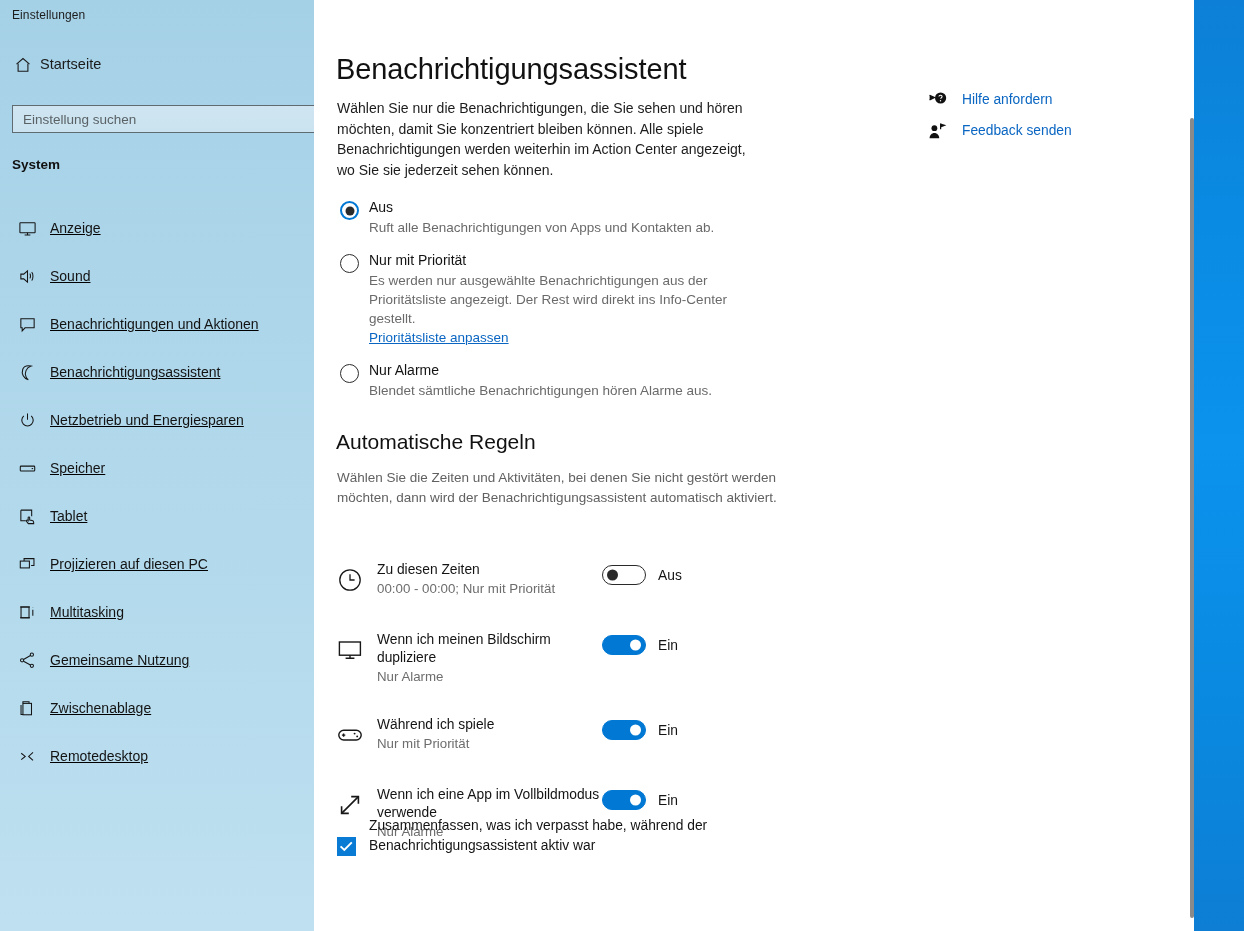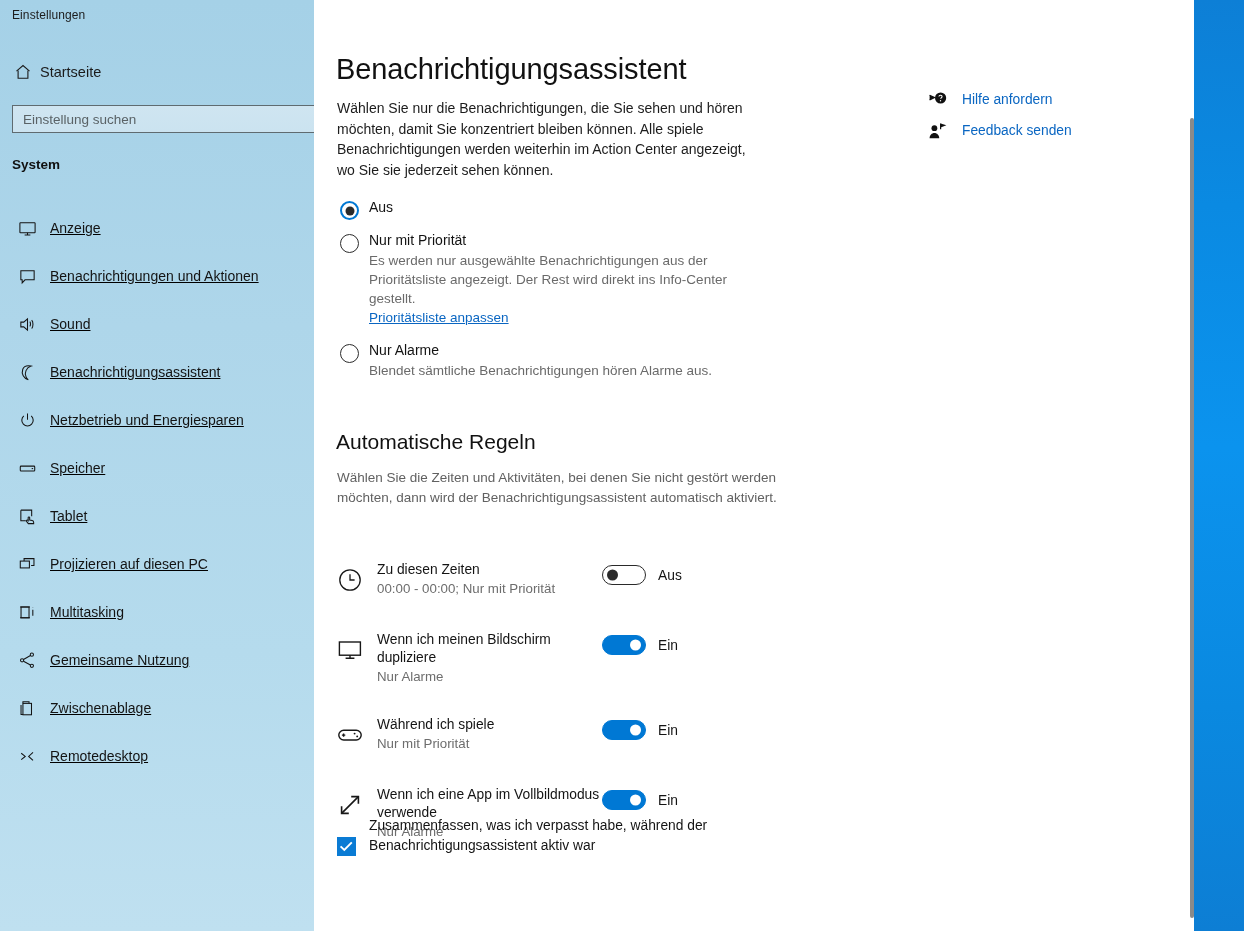--- a/index.html
+++ b/index.html
@@ -28,21 +28,21 @@
   .sidebar {
     position: absolute; left: 0; top: 0; width: 314px; height: 931px;
     background: linear-gradient(180deg,#a5d1e7 0%,#aed6ea 35%,#b5dbed 70%,#bfe0f0 100%);
   }
   .titlebar-text {
     position: absolute; left: 12px; top: 8px;
     font-size: 12px; color: #1c1c1c; letter-spacing: .1px;
   }
   .home-row {
     position: absolute; left: 6px; top: 56px; width: 300px; height: 32px;
-    display: flex; align-items: center; cursor: default;
+    display: flex; align-items: flex-start; cursor: default;
   }
   .home-icon { width: 34px; display:flex; justify-content:center; align-items:center; color:#1b1b1b; }
   .home-label { font-size: 14.5px; color: #1b1b1b; }
 
   .searchbox {
     position: absolute; left: 12px; top: 105px; width: 334px; height: 28px;
     border: 1px solid #5f6b70;
     background: linear-gradient(180deg,#cfe5f1 0%,#cbe3f0 100%);
     display: flex; align-items: center; gap: 27px;
   }
@@ -218,35 +218,35 @@
               <rect x="2" y="4" width="16" height="10.5" rx="0.6"></rect>
                 <path d="M10 14.5v2.3M7 16.8h6"></path>
             </svg>
           </span>
           <span class="nav-label">Anzeige</span>
         </div>
 
         <div class="nav-item">
           <span class="nav-ico">
             <svg width="19" height="19" viewBox="0 0 20 20" fill="none" stroke="currentColor" stroke-width="1.1">
-              <path d="M3 4h14v9.5H7.4L4.4 16.8V13.5H3z"></path>
-            </svg>
-          </span>
-          <span class="nav-label">Benachrichtigungen und Aktionen</span>
-        </div>
-
-        <div class="nav-item">
-          <span class="nav-ico">
-            <svg width="19" height="19" viewBox="0 0 20 20" fill="none" stroke="currentColor" stroke-width="1.1">
               <path d="M3 7.5h3L10 4v12L6 12.5H3z"></path>
               <path d="M12.4 7c1 .9 1 4.1 0 5"></path>
                 <path d="M14.4 5.4c1.8 1.6 1.8 7.2 0 8.8"></path>
             </svg>
           </span>
           <span class="nav-label">Sound</span>
+        </div>
+
+        <div class="nav-item">
+          <span class="nav-ico">
+            <svg width="19" height="19" viewBox="0 0 20 20" fill="none" stroke="currentColor" stroke-width="1.1">
+              <path d="M3 4h14v9.5H7.4L4.4 16.8V13.5H3z"></path>
+            </svg>
+          </span>
+          <span class="nav-label">Benachrichtigungen und Aktionen</span>
         </div>
 
         <div class="nav-item">
           <span class="nav-ico">
             <svg width="19" height="19" viewBox="0 0 20 20" fill="none" stroke="currentColor" stroke-width="1.1">
               <path d="M13.8 3.2c-5 1.6-7.6 7.3-5.2 11.9 .5 1 1.3 1.9 2.2 2.5C6.1 16.6 3.3 11.4 5 6.6 6 3.8 9.4 2.3 13.8 3.2z"></path>
             </svg>
           </span>
           <span class="nav-label">Benachrichtigungsassistent</span>
         </div>
@@ -361,20 +361,21 @@
     <div class="content">
 
       <div class="page-title">Benachrichtigungsassistent</div>
       <div class="intro">Wählen Sie nur die Benachrichtigungen, die Sie sehen und hören möchten, damit Sie konzentriert bleiben können. Alle spiele Benachrichtigungen werden weiterhin im Action Center angezeigt, wo Sie sie jederzeit sehen können.</div>
 
       <div class="radios">
 
         <div class="radio-row" style="margin-bottom:14px;">
           <span class="radio-mark checked"></span>
           <div class="radio-label">Aus</div>
+          <div class="radio-desc">Ruft alle Benachrichtigungen von Apps und Kontakten ab.</div>
         </div>
 
         <div class="radio-row" style="margin-bottom:13px;">
           <span class="radio-mark"></span>
           <div class="radio-label">Nur mit Priorität</div>
           <div class="radio-desc">Es werden nur ausgewählte Benachrichtigungen aus der Prioritätsliste angezeigt. Der Rest wird direkt ins Info-Center gestellt.</div>
           <a class="inline-link" href="#">Prioritätsliste anpassen</a>
         </div>
 
         <div class="radio-row">

